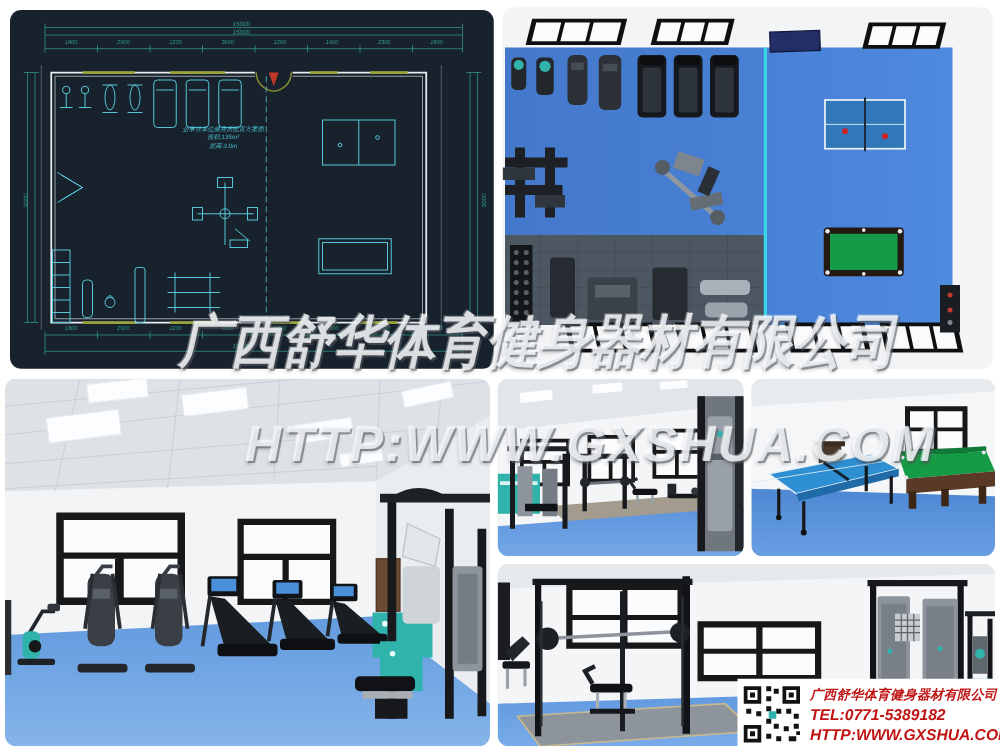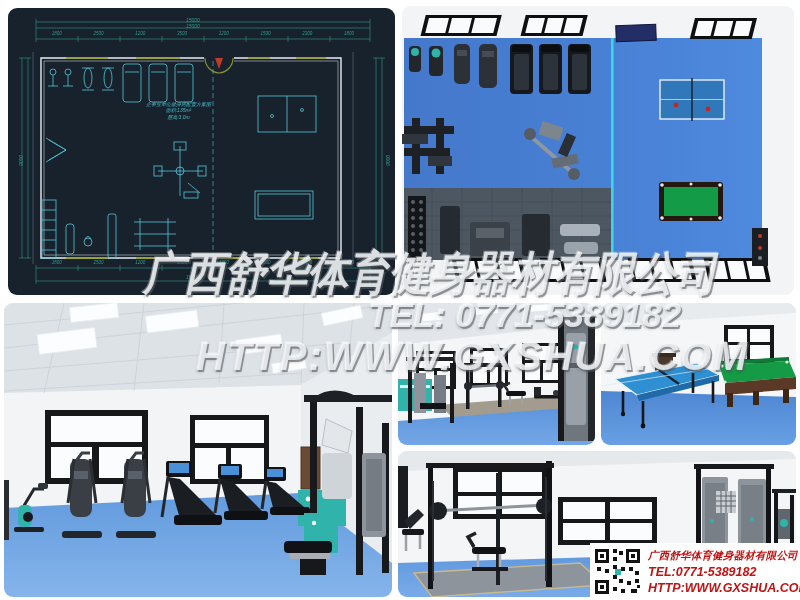--- a/index.html
+++ b/index.html
@@ -756,21 +756,20 @@
         <rect x="392" y="44" width="4" height="66" fill="#15171b"></rect>
         <rect x="374" y="38" width="24" height="4" fill="#1d2025"></rect>
         <rect x="380" y="58" width="12" height="30" fill="#5f666d"></rect>
         <circle cx="386" cy="72" r="4" fill="#2fb3ab"></circle>
         <rect x="378" y="92" width="18" height="6" fill="#2fb3ab"></rect>
       </g>
     </svg>
   </div>
 
   <div class="wm" id="wm1">广西舒华体育健身器材有限公司</div>
-  <div class="wm" id="wm2">TEL: 0771-5389182</div>
   <div class="wm" id="wm3">HTTP:WWW.GXSHUA.COM</div>
 
   <div id="infobox">
     <svg class="qr" viewBox="0 0 49 49">
       <rect x="0" y="0" width="49" height="49" fill="#ffffff"></rect>
       <g fill="#121212">
         <rect x="2" y="2" width="14" height="14"></rect>
           <rect x="33" y="2" width="14" height="14"></rect>
           <rect x="2" y="33" width="14" height="14"></rect>
         <rect x="20" y="2" width="4" height="4"></rect>

